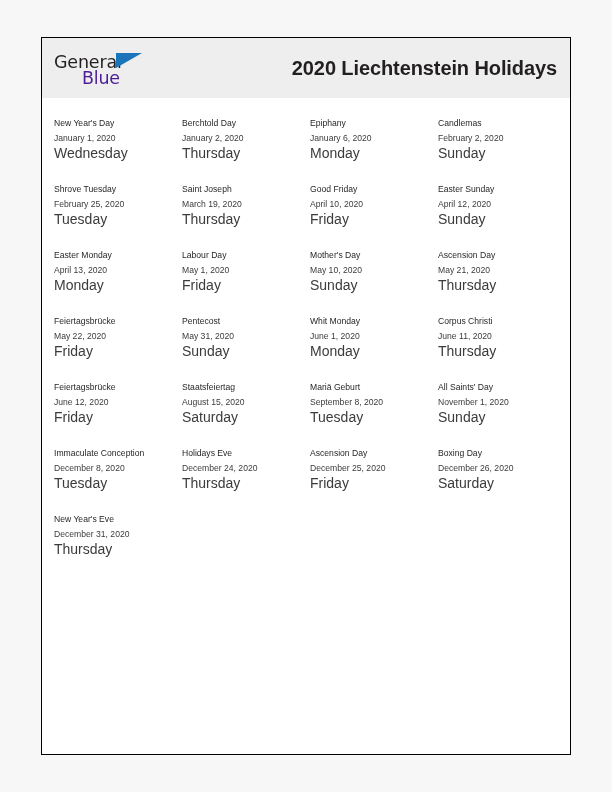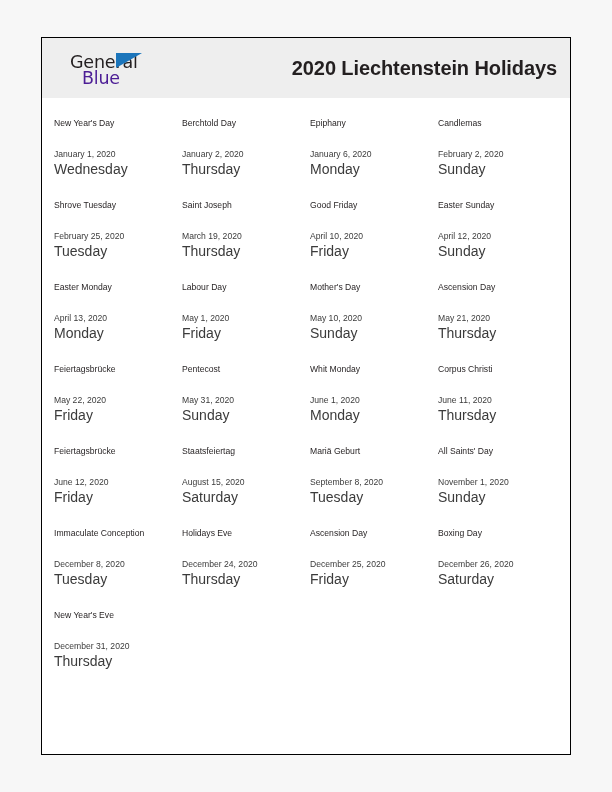--- a/index.html
+++ b/index.html
@@ -39,21 +39,21 @@
   }
 
   .logo {
     position: relative;
     width: 96px;
     height: 44px;
     flex: none;
   }
   .logo-general {
     position: absolute;
-    left: 16px;
+    left: 0;
     top: 6px;
     font-size: 17.5px;
     letter-spacing: -0.2px;
     color: #231f20;
     font-family: "DejaVu Sans", sans-serif;
     font-weight: 400;
   }
   .logo-blue {
     position: absolute;
     left: 28px;
@@ -100,21 +100,20 @@
     font-weight: normal;
     color: #231f20;
     line-height: 15px;
     white-space: nowrap;
   }
   .holiday-date {
     font-size: 8.6px;
     color: #3b3b3b;
     line-height: 15px;
     white-space: nowrap;
-    margin-top: 16px;
   }
   .holiday-weekday {
     font-size: 14px;
     color: #3b3b3b;
     line-height: 15px;
     white-space: nowrap;
   }
 </style>
 </head>
 <body>

